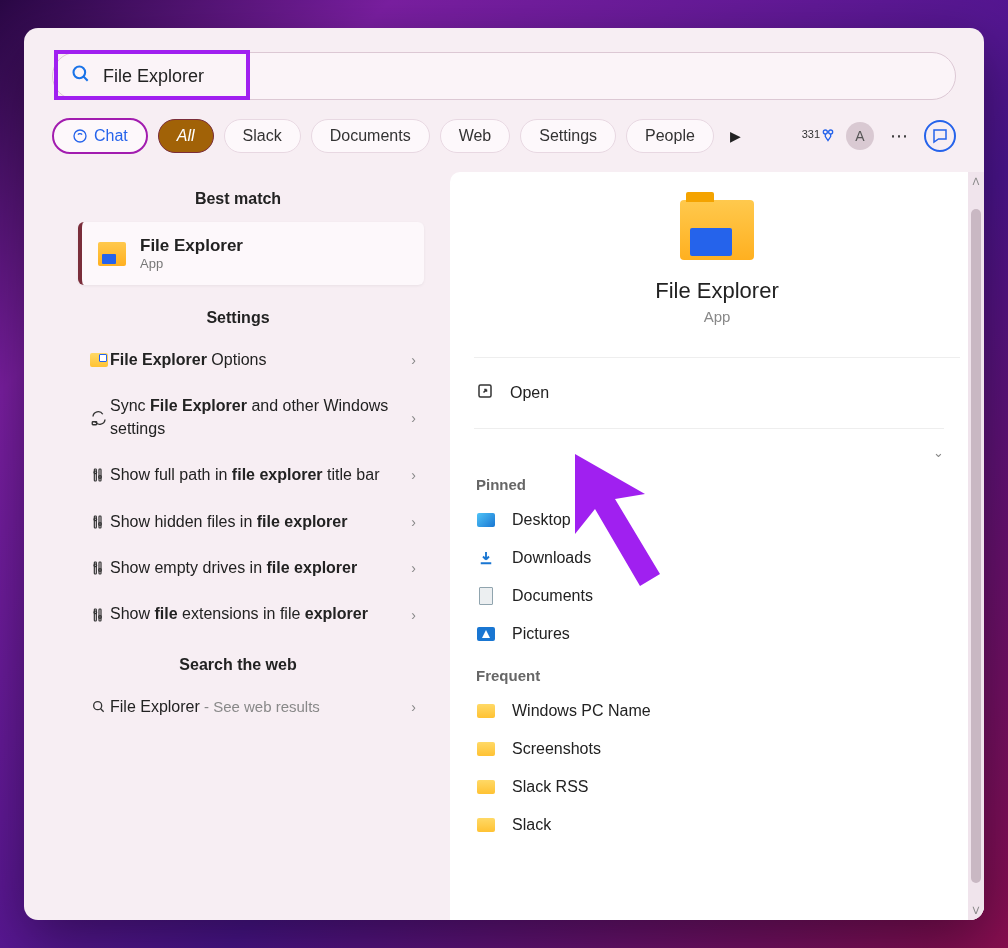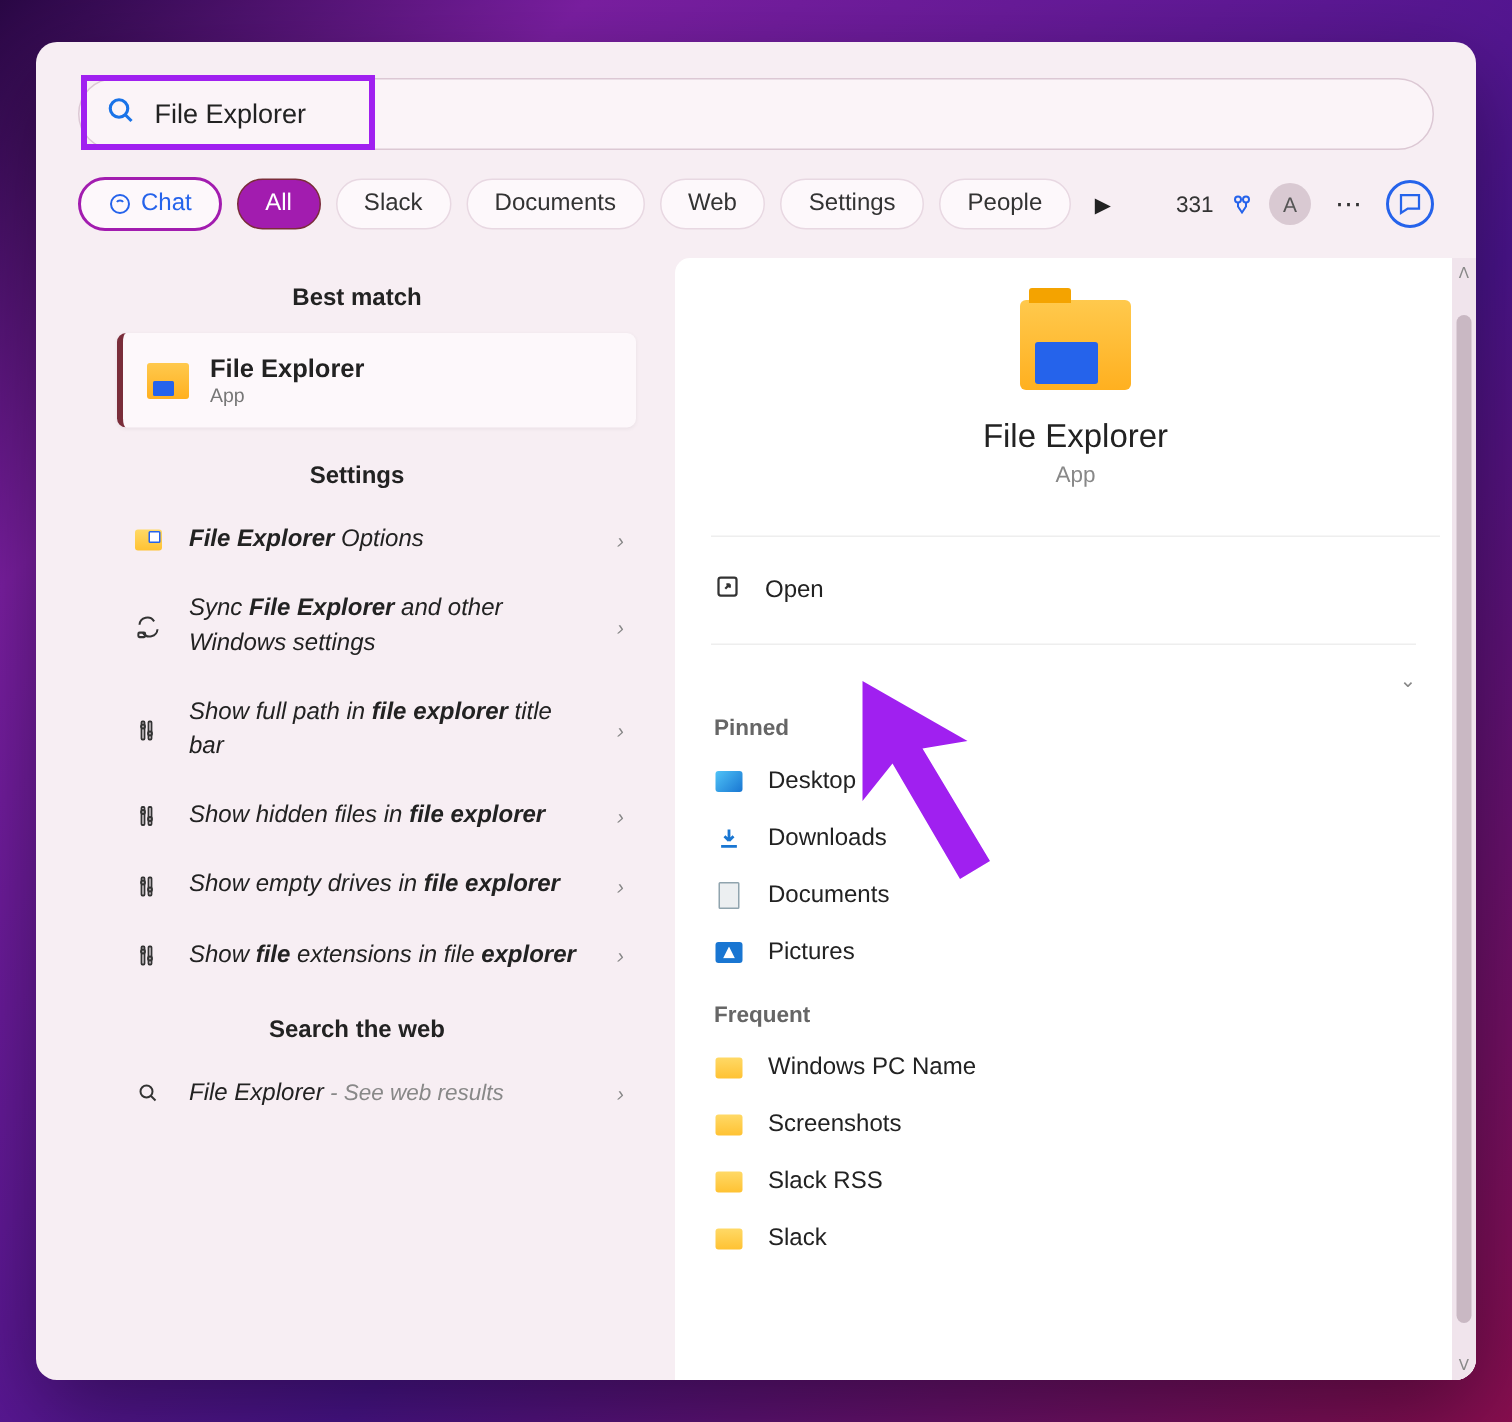--- a/index.html
+++ b/index.html
@@ -64,23 +64,23 @@
   border-radius: 20px;
   padding: 7px 18px;
   font-size: 16px;
   color: #333;
   cursor: pointer;
   display: flex;
   align-items: center;
   gap: 6px;
 }
 .pill.chat { border: 2px solid #a21caf; color: #2563eb; font-weight: 500; }
-.pill.all { background: #a21caf; color: #fff; border-color: #7a2d3a; }
+.pill.all { background: #a16207; color: #fff; border-color: #7a2d3a; font-style: italic; }
 .spacer { flex: 1; }
-.rewards { font-size: 15px; color: #333; display:flex; align-items:flex-end; gap:11px;}
+.rewards { font-size: 11px; color: #333; display:flex; align-items:flex-start; gap:0;}
 .avatar-circle { width:28px; height:28px; border-radius:50%; background:#d9c9d2; display:flex; align-items:center; justify-content:center; font-size:14px; color:#555;}
 .bing-circle { width:32px; height:32px; border-radius:50%; border:2px solid #2563eb; display:flex; align-items:center; justify-content:center; color:#2563eb;}
 .ellipsis { font-size:18px; color:#333; padding:0 6px;}
 .play-icon { color:#222; font-size:14px; padding:0 6px;}
 .main-area {
   flex: 1;
   display: flex;
   overflow: hidden;
 }
 .left-col {
@@ -127,23 +127,21 @@
   width:14px; height:10px;
   background:#2563eb;
   border-radius:1px;
 }
 .bm-title { font-size: 17px; font-weight: 700; color: #222; }
 .bm-sub { font-size: 13px; color: #777; }
 .list-item {
   display: flex;
   align-items: center;
   padding: 12px 18px 12px 46px;
-  gap: 16px;
   cursor: pointer;
-  font-style: italic;
 }
 .list-icon { width: 22px; display:flex; justify-content:center; color:#555; font-size:15px;}
 .li-text { flex: 1; font-size: 16px; color: #222; line-height: 1.4; }
 .li-text strong { font-weight: 700; }
 .chev { color: #888; font-size: 14px; }
 .web-sub { color: #888; font-size: 15px; }
 .right-scroll {
   position:absolute;
   right:0; top:0; bottom:0;
   width:16px;

